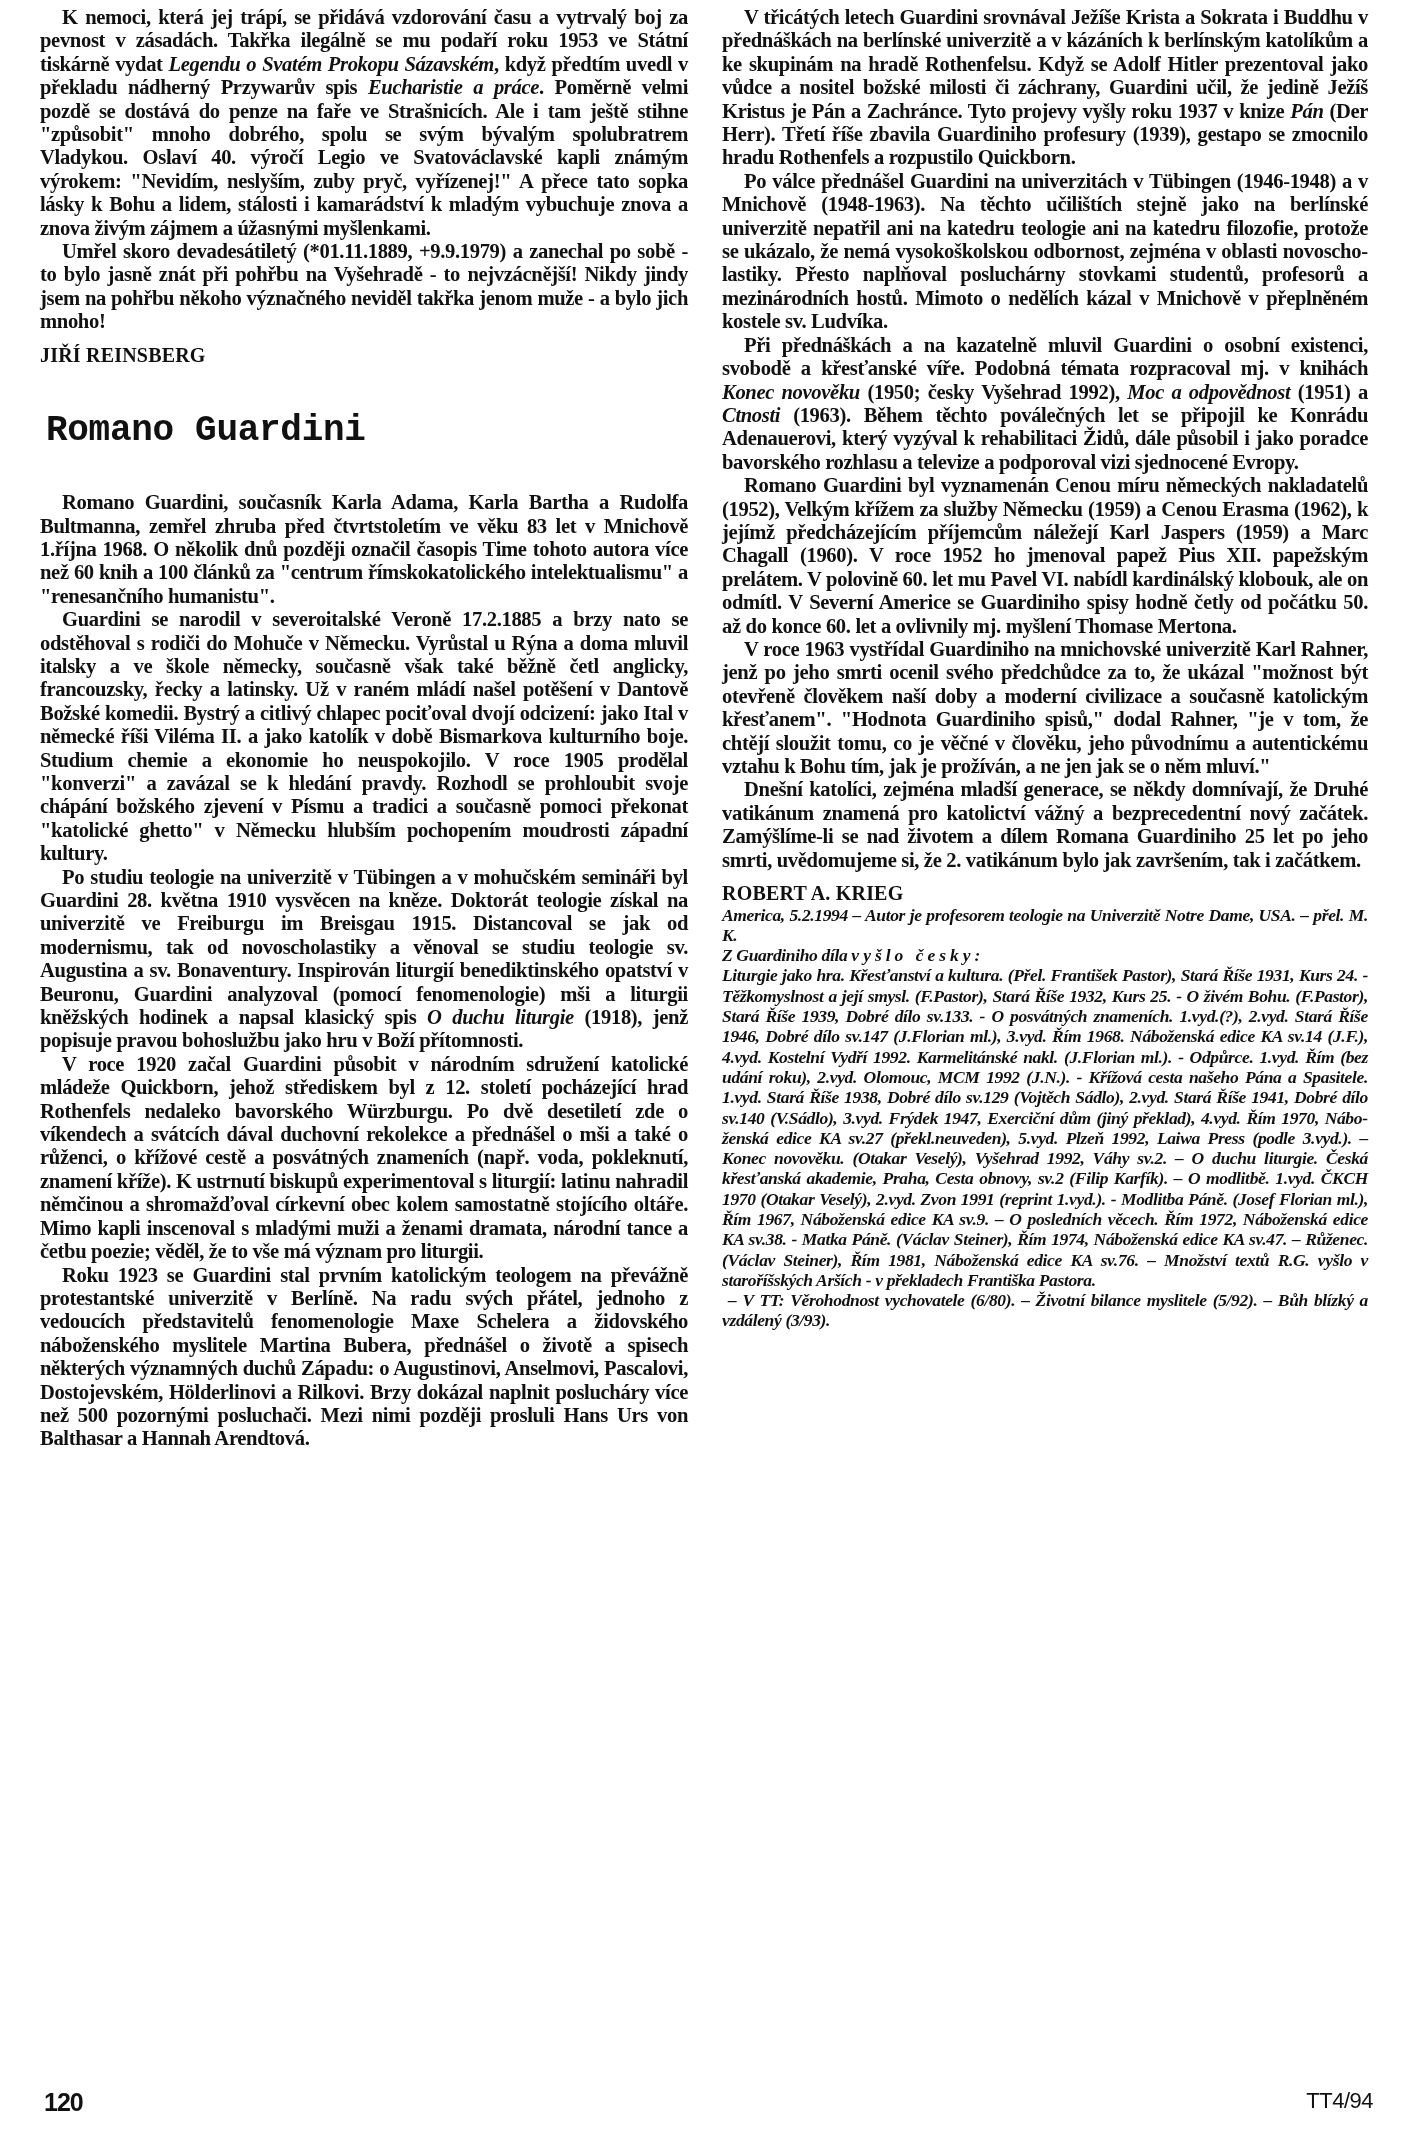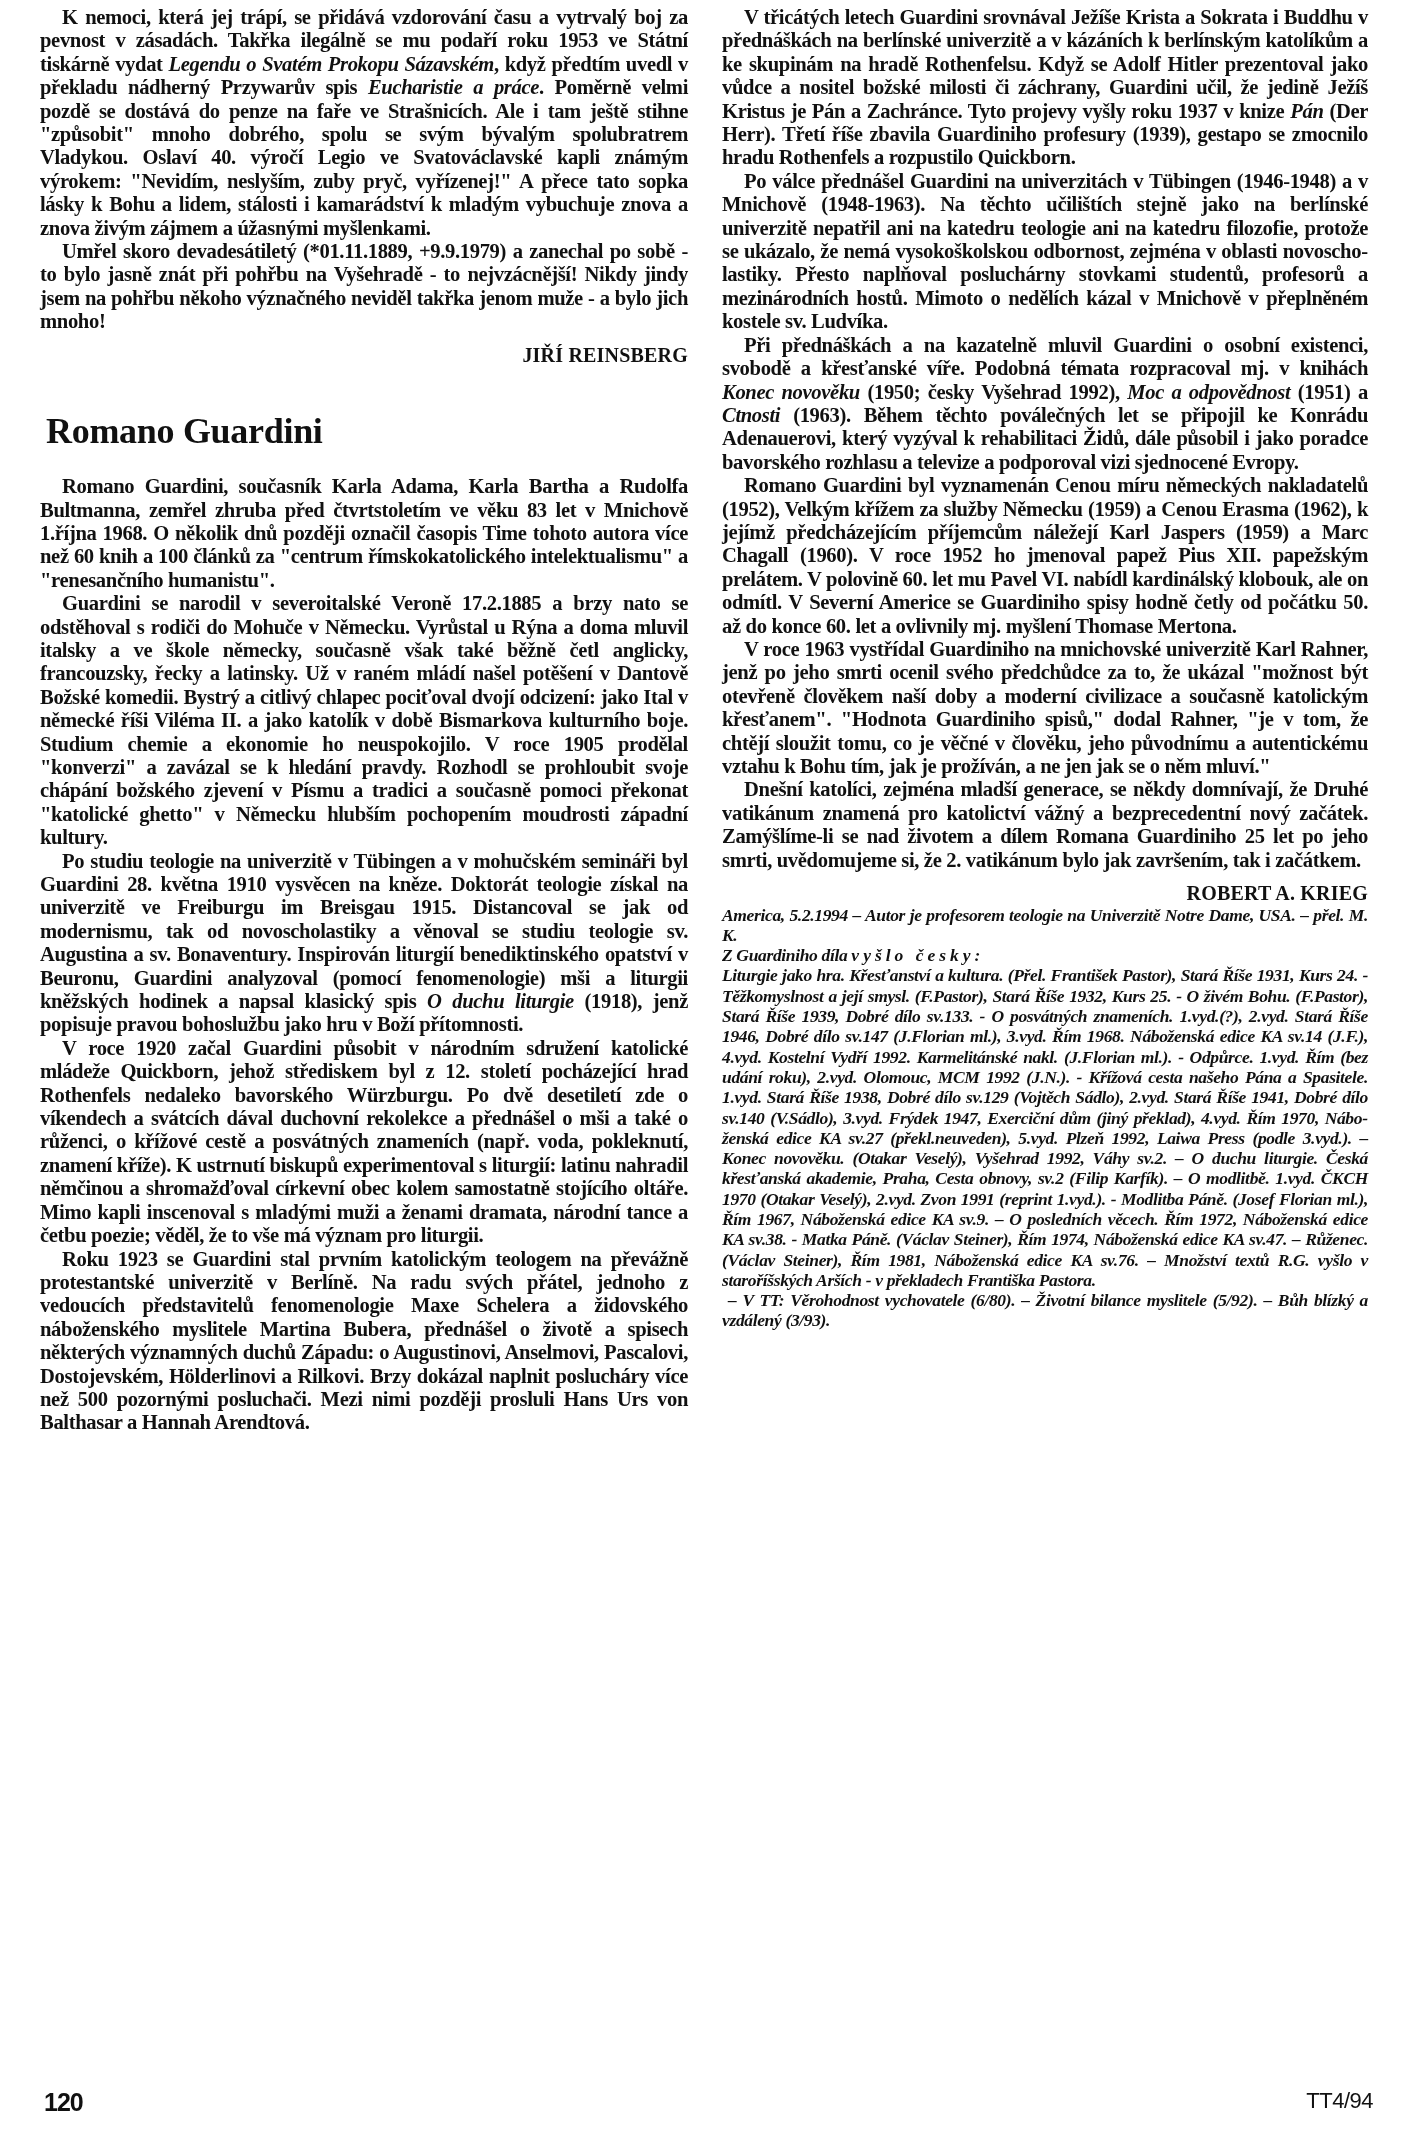--- a/index.html
+++ b/index.html
@@ -11,26 +11,26 @@
     .col {
       position: absolute; top: 6px;
       font-size: 20.6px; line-height: 23.4px;
       text-align: justify; letter-spacing: -0.35px;
     }
     .col-left { left: 40px; width: 648px; }
     .col-right { left: 722px; width: 646px; }
     .col p { margin: 0; text-indent: 22px; hyphens: manual; font-weight: bold; }
     .col p.noindent { text-indent: 0; }
     .signature {
-      margin: 10px 0 0 0; text-align: right; font-weight: bold;
+      margin: 10px 0 0 0; text-align: left; font-weight: bold;
       letter-spacing: 0.2px; font-size: 20px;
     }
     .headline {
-      margin: 44px 0 24px 6px;
-      font-family: Liberation Serif, serif;
+      margin: 44px 0 40px 6px;
+      font-family: Liberation Mono, monospace;
       font-weight: bold; font-size: 36px; line-height: 40px; letter-spacing: -0.3px;
       text-align: left;
     }
     .source {
       margin-top: 20px; font-style: italic; font-size: 17.5px; line-height: 20px;
       text-indent: 0 !important;
     }
     .biblio-title {
       margin-top: 18px; font-style: italic; font-size: 17.5px; line-height: 20px;
       text-indent: 0 !important;

